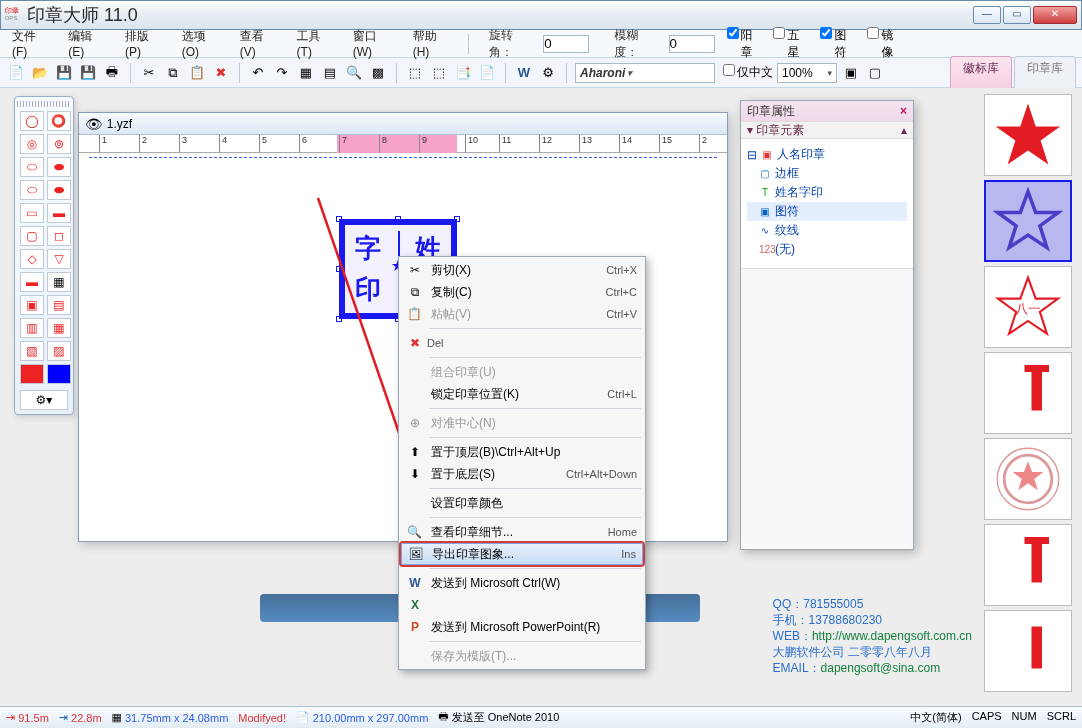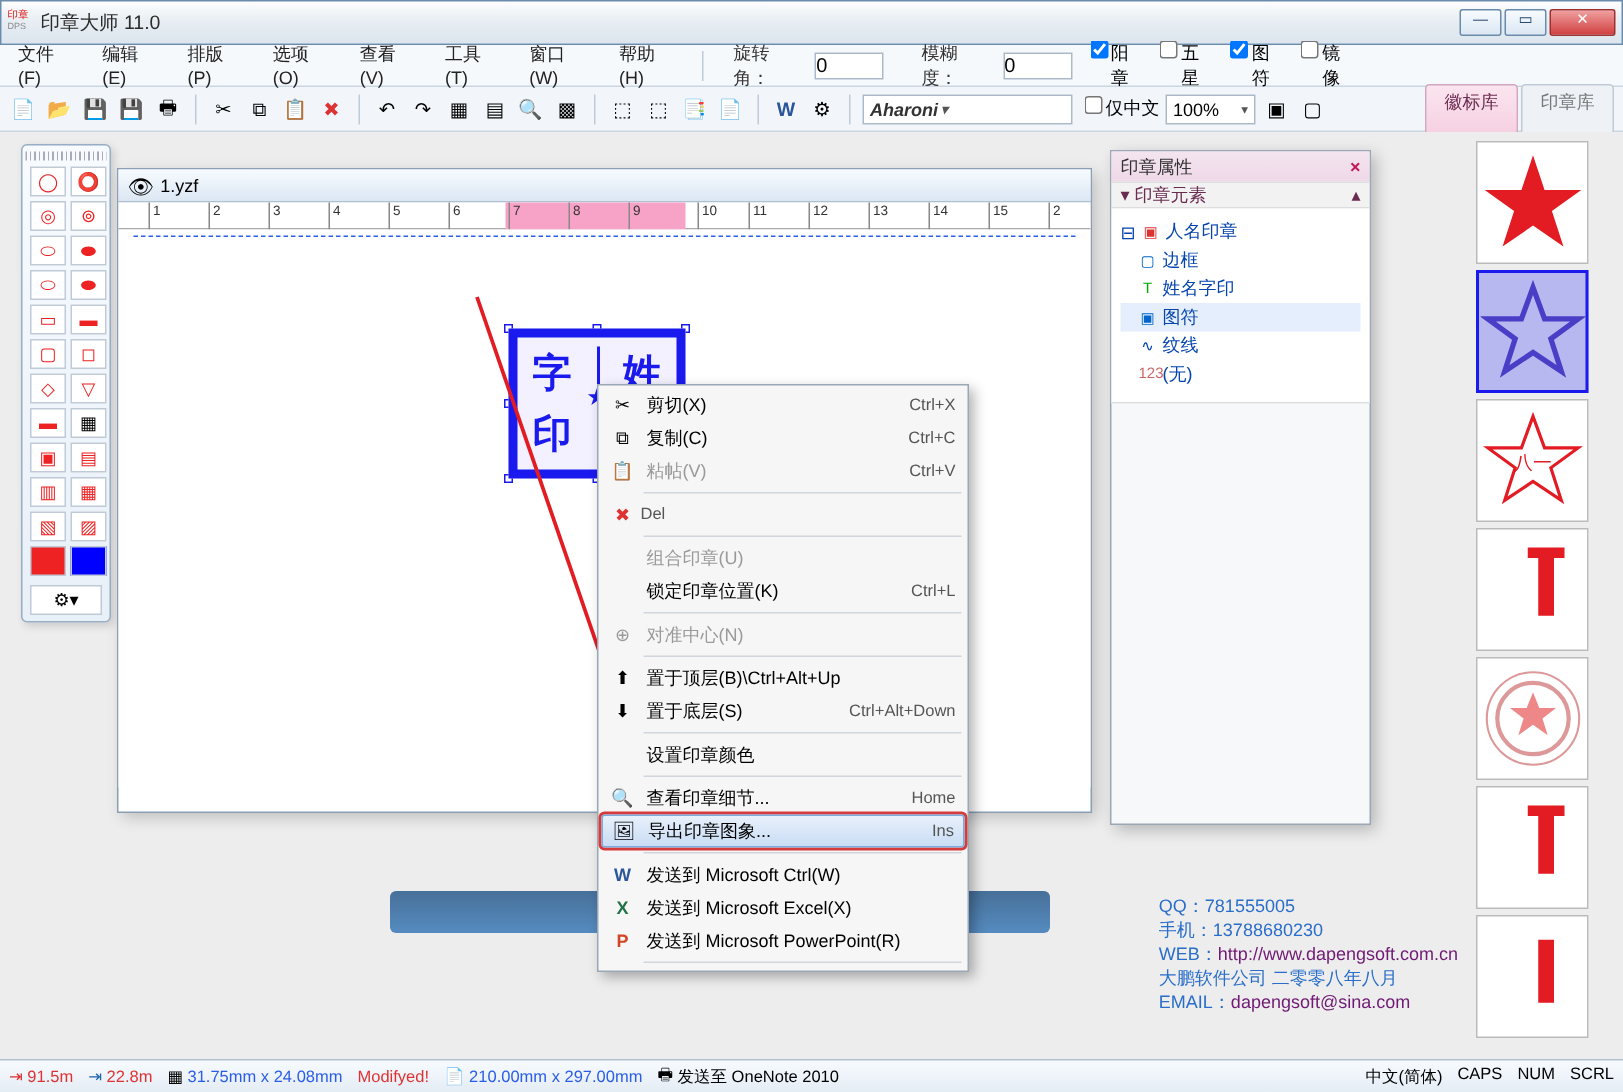--- a/index.html
+++ b/index.html
@@ -3,21 +3,21 @@
 <meta charset="utf-8">
 <style>
 * { margin: 0; padding: 0; box-sizing: border-box; font-family: "Microsoft YaHei", SimSun, Arial, sans-serif; }
 body { width: 1082px; height: 728px; background: #fff; overflow: hidden; position: relative; font-size: 12px; }
 
 
 .titlebar { height: 30px; background: linear-gradient(#fdfefe,#e8eef3 45%,#dce5ee); border: 1px solid #6a8bab; display: flex; align-items: center; padding: 0 4px; }
 .titlebar .app-icon { width: 16px; height: 16px; margin-right: 6px; display: inline-block; }
 .titlebar .app-icon::before { content: "印章"; font-size: 7px; color: #d11; display: block; line-height: 8px; }
 .titlebar .app-icon::after { content: "DPS"; font-size: 6px; color: #888; display: block; line-height: 7px; }
-.titlebar .title { flex: 1; color: #2b2b2b; font-size: 13px; }
+.titlebar .title { flex: 1; color: #2b2b2b; font-size: 18px; }
 .win-btns { display: flex; gap: 2px; }
 .win-btn { width: 28px; height: 18px; border: 1px solid #6a8bab; background: linear-gradient(#f7fbff,#dbe7f3); border-radius: 2px; text-align: center; line-height: 14px; font-size: 10px; color: #2b4a6b; cursor: pointer; }
 .win-btn.close { width: 44px; background: linear-gradient(#f0a0a0,#d04040); color: #fff; border-color: #a03030; }
 
 
 .menubar { height: 28px; display: flex; align-items: center; border-bottom: 1px solid #c9d6e3; background: #f6f9fc; padding: 0 6px; gap: 8px; }
 .menubar .menu-item { color: #222; padding: 2px 6px; cursor: pointer; }
 .sep-v { width: 1px; height: 20px; background: #c0cad6; margin: 0 4px; }
 .label-s { color: #333; margin-right: 2px; }
 .num-input { width: 46px; height: 18px; border: 1px solid #a9b9c9; background: #fff; }
@@ -85,34 +85,34 @@
 .prop-title .x { color: #c2185b; cursor: pointer; font-weight: bold; }
 .prop-sub { height: 18px; background: #f2f2f2; border-top: 1px solid #ddd; border-bottom: 1px solid #ddd; padding: 0 6px; color: #6a2b50; display: flex; align-items: center; justify-content: space-between; }
 .tree { padding: 6px; background: #fff; height: 130px; border-bottom: 1px solid #ddd; }
 .tree-item { padding: 1px 0 1px 12px; display: flex; align-items: center; gap: 4px; color: #0645ad; cursor: pointer; }
 .tree-item.sel { background: #e5eefc; }
 .tree-root { padding-left: 0; }
 .ticon { width: 12px; height: 12px; display: inline-block; text-align: center; font-size: 10px; }
 
 
 .lib { position: absolute; right: 6px; top: 94px; width: 92px; bottom: 28px; display: flex; flex-direction: column; gap: 4px; overflow: hidden; }
-.lib-item { width: 75px; height: 82px; border: 1px solid #bbb; background: #fff; display: flex; align-items: center; justify-content: center; cursor: pointer; }
+.lib-item { width: 88px; height: 82px; border: 1px solid #bbb; background: #fff; display: flex; align-items: center; justify-content: center; cursor: pointer; }
 .lib-item.sel { background: #b8b8f0; border: 2px solid #1a1aee; }
 .lib-item svg { width: 70px; height: 70px; }
 
 
 .statusbar { position: absolute; left: 0; right: 0; bottom: 0; height: 22px; background: linear-gradient(#f7fbff,#e4ecf4); border-top: 1px solid #b0c0d0; display: flex; align-items: center; padding: 0 6px; gap: 10px; font-size: 11px; }
 .statusbar .sb { display: inline-flex; align-items: center; gap: 3px; }
 .statusbar .red { color: #d33; }
 .statusbar .blue { color: #2a5ee8; }
 .statusbar .right { margin-left: auto; display: flex; gap: 10px; }
 
 
 .footer-info { position: absolute; right: 110px; bottom: 30px; text-align: left; color: #2a6eca; font-size: 12px; line-height: 16px; }
-.footer-info a { color: #701a75; }
+.footer-info a { color: #15803d; }
 
 
 .taskbar-hint { position: absolute; left: 260px; bottom: 84px; width: 440px; height: 28px; background: linear-gradient(#2a5a8a,#3a7ab8); border-radius: 4px; opacity: 0.85; }
 
 .tri-down::after { content: "▾"; font-size: 9px; margin-left: 2px; color: #555; }
 </style>
 </head>
 <body>
 
 <div class="titlebar">
@@ -369,27 +369,30 @@
       <span class="lbl">导出印章图象...</span>
       <span class="shortcut">Ins</span>
     </div>
   <div class="ctx-sep"></div>
   <div class="ctx-item">
       <span class="ico-col" style="color:#2b579a;font-weight:bold">W</span>
       <span class="lbl">发送到 Microsoft Ctrl(W)</span>
     </div>
   <div class="ctx-item">
       <span class="ico-col" style="color:#217346;font-weight:bold">X</span>
-      <span class="lbl">发送到 Microsoft Excel(X)</span>
     </div>
   <div class="ctx-item">
       <span class="ico-col" style="color:#d24726;font-weight:bold">P</span>
       <span class="lbl">发送到 Microsoft PowerPoint(R)</span>
     </div>
   <div class="ctx-sep"></div>
+  <div class="ctx-item disabled">
+      <span class="ico-col"></span>
+      <span class="lbl">保存为模版(T)...</span>
+    </div>
 </div>
 
 <div class="prop-panel">
   <div class="prop-title">
     <span>印章属性</span>
     <span class="x">×</span>
   </div>
   <div class="prop-sub">
     <span>▾ <span>印章元素</span></span>
       <span>▴</span>

